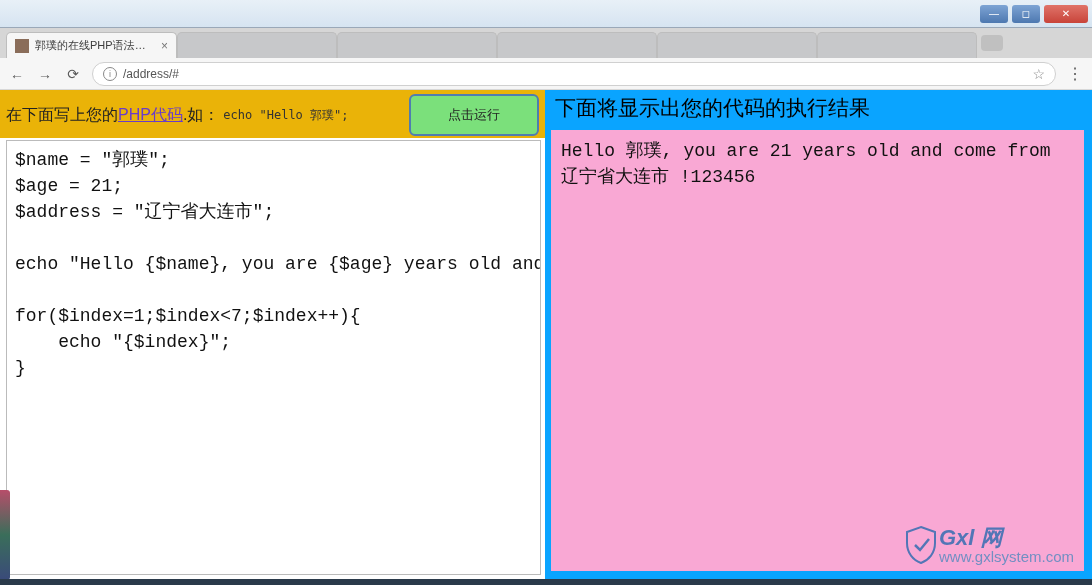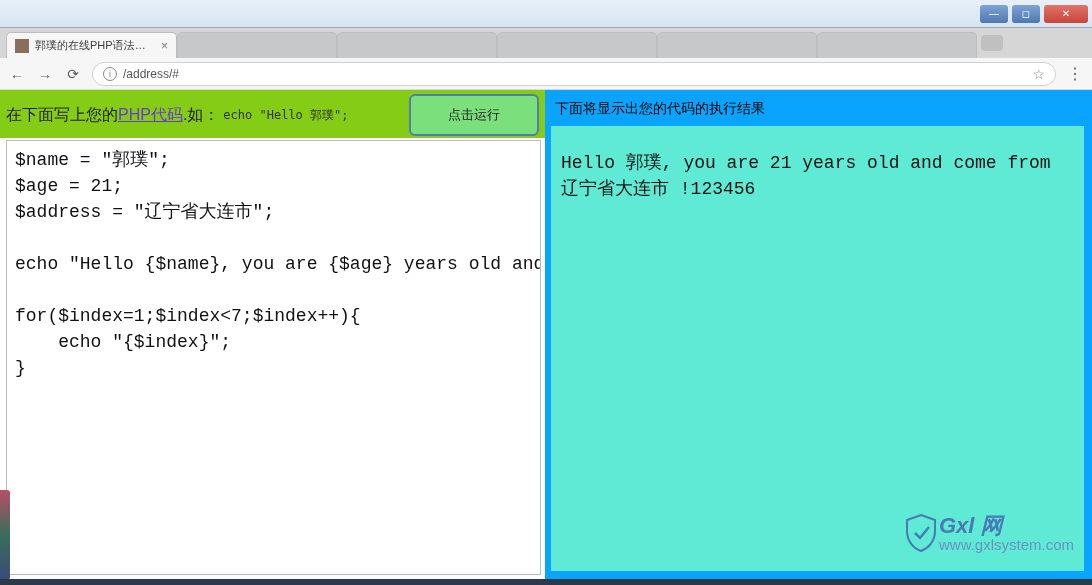--- a/index.html
+++ b/index.html
@@ -31,38 +31,38 @@
 .addr-input .info-icon { width: 14px; height: 14px; border: 1px solid #888; border-radius: 50%; font-size: 9px; display: flex; align-items: center; justify-content: center; color: #888; }
 .addr-star { color: #888; font-size: 14px; }
 .chrome-menu { font-size: 16px; color: #5a5a5a; }
 
 
 .page { flex: 1; position: relative; overflow: hidden; background: #fff; }
 .page-scroll { position: absolute; inset: 0; overflow: hidden; display: flex; }
 
 
 .left-col { width: 545px; display: flex; flex-direction: column; border-right: none; }
-.left-head { display: flex; align-items: center; gap: 4px; padding: 4px 6px 2px 6px; background: #84cc16; }
+.left-head { display: flex; align-items: center; gap: 4px; padding: 4px 6px 2px 6px; background: #eab308; }
 .left-instr { font-size: 16px; color: #222; white-space: nowrap; }
 .left-instr a { color: #6a3cc9; text-decoration: underline; }
 .left-hint { font-size: 12px; font-family: monospace; color: #333; }
 .run-btn { margin-left: auto; width: 130px; height: 42px; background: #7be07b; border: 2px solid #4f7db0; border-radius: 6px; font-size: 13px; color: #222; display: flex; align-items: center; justify-content: center; cursor: pointer; }
 .editor-wrap { flex: 1; padding: 2px 4px 4px 6px; }
 .code-editor { width: 100%; height: 100%; border: 1px solid #bbb; font-family: "Courier New", monospace; font-size: 18px; line-height: 26px; padding: 6px 8px; white-space: pre; overflow: auto; resize: none; background: #fff; color: #111; }
 .code-editor::-webkit-scrollbar { height: 16px; width: 16px; }
 .code-editor::-webkit-scrollbar-track { background: #f0f0f0; border: 1px solid #ddd; }
 .code-editor::-webkit-scrollbar-thumb { background: #cfcfcf; border: 1px solid #bbb; }
 
 
 .right-col { flex: 1; background: #0aa4ff; display: flex; flex-direction: column; }
-.right-head { padding: 10px 12px 8px 10px; font-size: 14px; color: #000; }
-.result-box { flex: 1; margin: 0 8px 8px 6px; background: #5eead4; font-family: "Courier New", monospace; font-size: 18px; line-height: 26px; padding: 24px 10px; white-space: pre-wrap; word-break: break-all; color: #111; overflow: auto; }
+.right-head { padding: 4px 12px 8px 10px; font-size: 21px; color: #000; }
+.result-box { flex: 1; margin: 0 8px 8px 6px; background: #f9a8d4; font-family: "Courier New", monospace; font-size: 18px; line-height: 26px; padding: 8px 10px; white-space: pre-wrap; word-break: break-all; color: #111; overflow: auto; }
 
 
-.watermark { position: absolute; right: 18px; bottom: 26px; display: flex; align-items: center; opacity: 0.95; pointer-events: none; }
+.watermark { position: absolute; right: 18px; bottom: 14px; display: flex; align-items: center; opacity: 0.95; pointer-events: none; }
 .watermark .shield { width: 36px; height: 40px; }
 .watermark .brand-text { display: flex; flex-direction: column; line-height: 1; }
 .watermark .brand-main { font-family: Arial, sans-serif; font-size: 22px; font-weight: bold; color: #4a74b5; font-style: italic; }
 .watermark .brand-sub { font-size: 15px; color: #6b8ec2; }
 
 
 .left-gizmo { position: absolute; left: 0; top: 400px; width: 10px; height: 90px; background: linear-gradient(#b74e6a,#3a6e5a,#3a4a7a); border-radius: 0 3px 3px 0; }
 
 
 .taskbar { height: 6px; background: #2a3a4a; }

